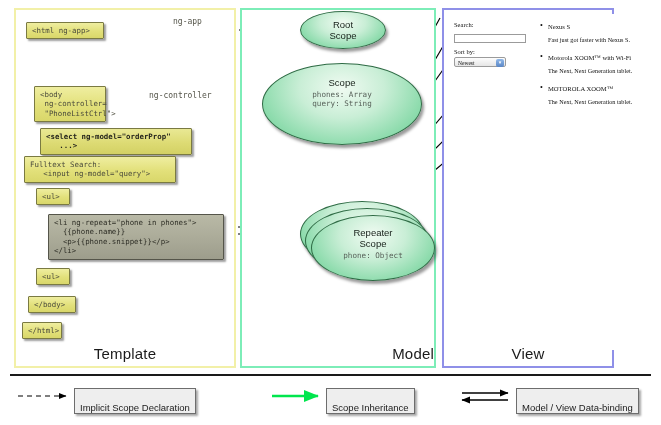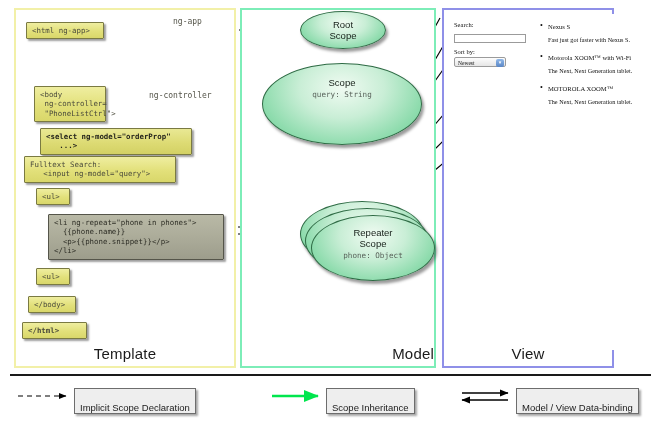--- a/index.html
+++ b/index.html
@@ -284,38 +284,39 @@
 
   <div class="codebox grey" style="left:48px; top:214px; width:176px;">&lt;li ng-repeat="phone in phones"&gt;
   {{phone.name}}
   &lt;p&gt;{{phone.snippet}}&lt;/p&gt;
 &lt;/li&gt;</div>
 
   <div class="codebox" style="left:36px; top:268px; width:34px;">&lt;ul&gt;</div>
 
   <div class="codebox" style="left:28px; top:296px; width:48px;">&lt;/body&gt;</div>
 
-  <div class="codebox" style="left:22px; top:322px; width:65px;font-weight:bold;">&lt;/html&gt;</div>
+  <div class="codebox" style="left:22px; top:322px; width:40px;">&lt;/html&gt;</div>
 
   <div class="conn-label" style="left:173px; top:17px;text-align:right;">ng-app</div>
   <div class="conn-label" style="left:149px; top:91px;">ng-controller</div>
   <div class="conn-label" style="left:247px; top:214px;">ng-repeat</div>
 
   <div class="panel panel-model">
     <div class="panel-label">Model</div>
   </div>
 
   <div class="ellipse" style="left:300px; top:11px; width:86px; height:38px; padding-top:7px;">
     <div class="etitle">Root</div>
     <div class="etitle">Scope</div>
   </div>
 
   <div class="ellipse" style="left:262px; top:63px; width:160px; height:82px; padding-top:13px;">
     <div class="etitle">Scope</div>
     <div class="eprops">
+      <div>phones: Array</div>
       <div>query: String</div>
     </div>
   </div>
 
   <div class="ellipse" style="left:300px; top:201px; width:124px; height:66px;"></div>
   <div class="ellipse" style="left:305px; top:208px; width:124px; height:66px;"></div>
   <div class="ellipse" style="left:311px; top:215px; width:124px; height:66px; padding-top:11px;">
     <div class="etitle">Repeater</div>
     <div class="etitle">Scope</div>
     <div class="eprops">

